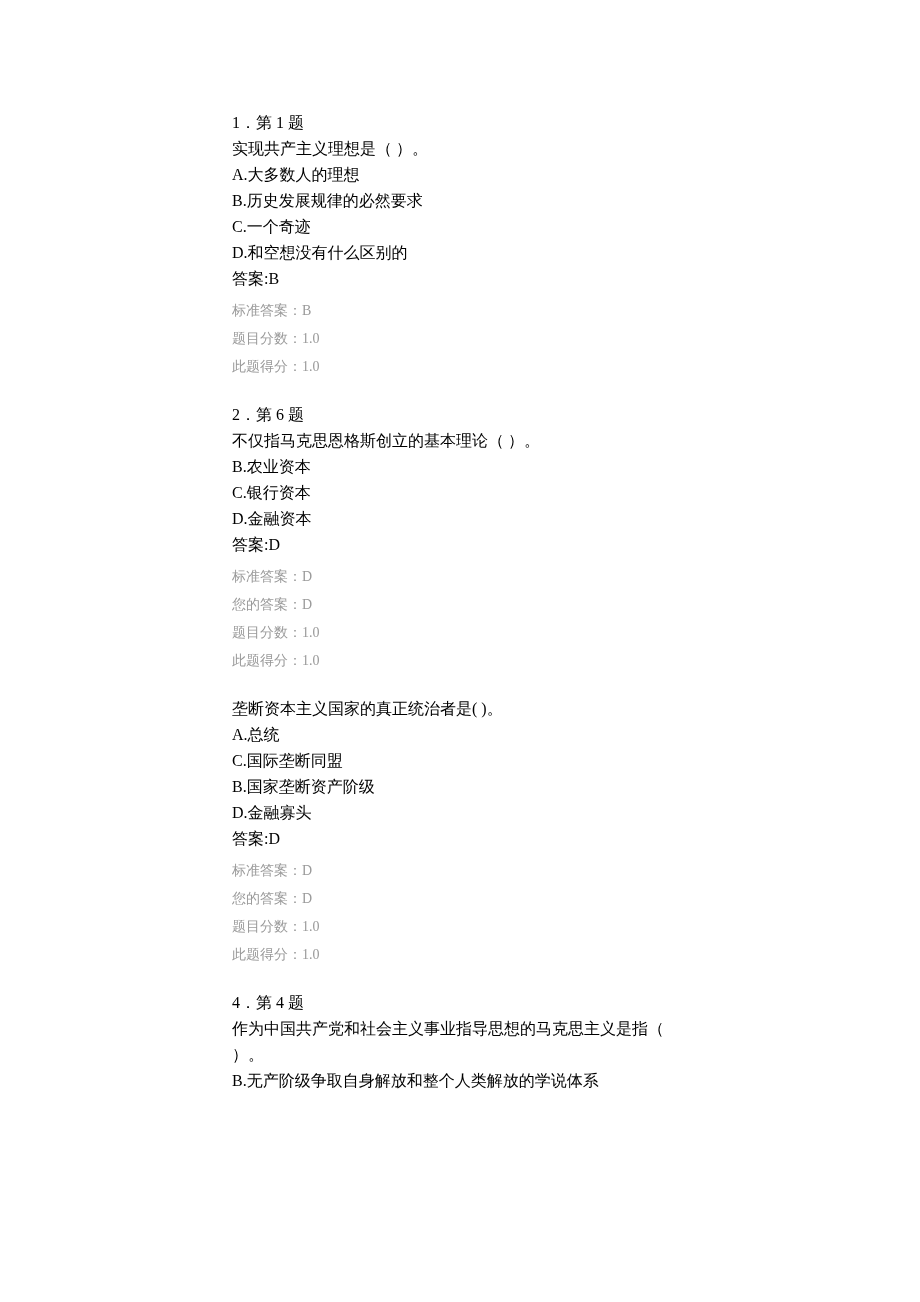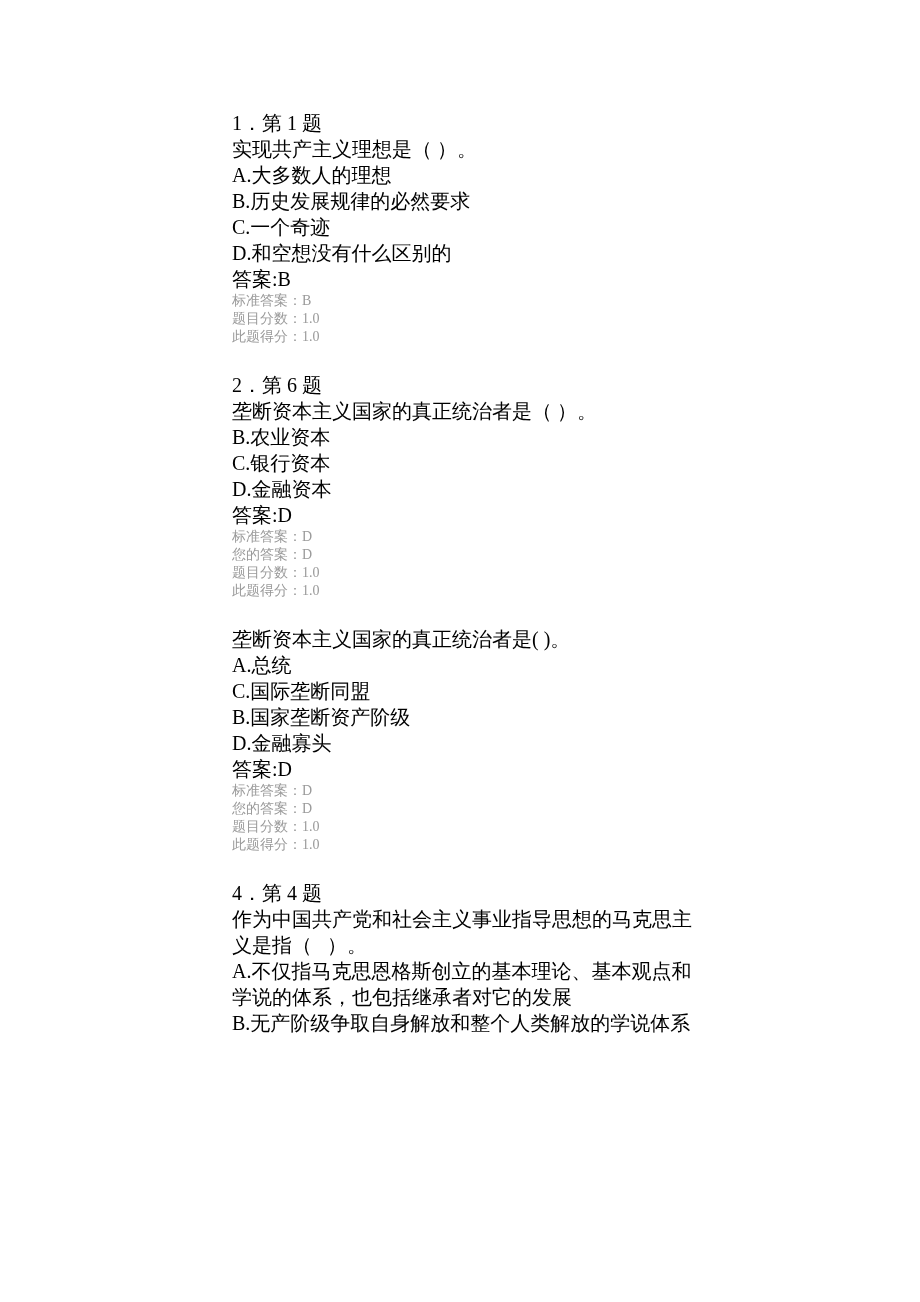--- a/index.html
+++ b/index.html
@@ -13,30 +13,31 @@
   }
   .page {
     margin-left: 232px;
     width: 460px;
   }
   .question-block {
     margin-bottom: 26px;
   }
   .q-line {
     font-family: "SimSun", "宋体", serif;
-    font-size: 20px;
+    font-size: 16px;
     color: #000000;
     line-height: 26px;
     white-space: pre-wrap;
   }
   .meta-line {
     font-family: "SimSun", "宋体", serif;
     font-size: 14px;
     color: #9a9a9a;
     line-height: 18px;
+    margin-top: 10px;
   }
   .meta-line:first-of-type {
     margin-top: 8px;
   }
 </style>
 </head>
 <body>
 
 <div class="page">
 
@@ -48,21 +49,21 @@
     <div class="q-line">C.一个奇迹</div>
     <div class="q-line">D.和空想没有什么区别的</div>
     <div class="q-line">答案:B</div>
     <div class="meta-line">标准答案：B</div>
     <div class="meta-line">题目分数：1.0</div>
     <div class="meta-line">此题得分：1.0</div>
   </div>
 
   <div class="question-block">
     <div class="q-line">2．第 6 题</div>
-    <div class="q-line">垄断资本主义国家的真正统治者是（ ）。</div>
+    <div class="q-line">不仅指马克思恩格斯创立的基本理论（ ）。</div>
     <div class="q-line">B.农业资本</div>
     <div class="q-line">C.银行资本</div>
     <div class="q-line">D.金融资本</div>
     <div class="q-line">答案:D</div>
     <div class="meta-line">标准答案：D</div>
     <div class="meta-line">您的答案：D</div>
     <div class="meta-line">题目分数：1.0</div>
     <div class="meta-line">此题得分：1.0</div>
   </div>
 
@@ -75,17 +76,16 @@
     <div class="q-line">答案:D</div>
     <div class="meta-line">标准答案：D</div>
     <div class="meta-line">您的答案：D</div>
     <div class="meta-line">题目分数：1.0</div>
     <div class="meta-line">此题得分：1.0</div>
   </div>
 
   <div class="question-block">
     <div class="q-line">4．第 4 题</div>
     <div class="q-line">作为中国共产党和社会主义事业指导思想的马克思主义是指（   ）。</div>
-    <div class="q-line">A.不仅指马克思恩格斯创立的基本理论、基本观点和学说的体系，也包括继承者对它的发展</div>
     <div class="q-line">B.无产阶级争取自身解放和整个人类解放的学说体系</div>
   </div>
 
 </div>
 
 </body></html>

